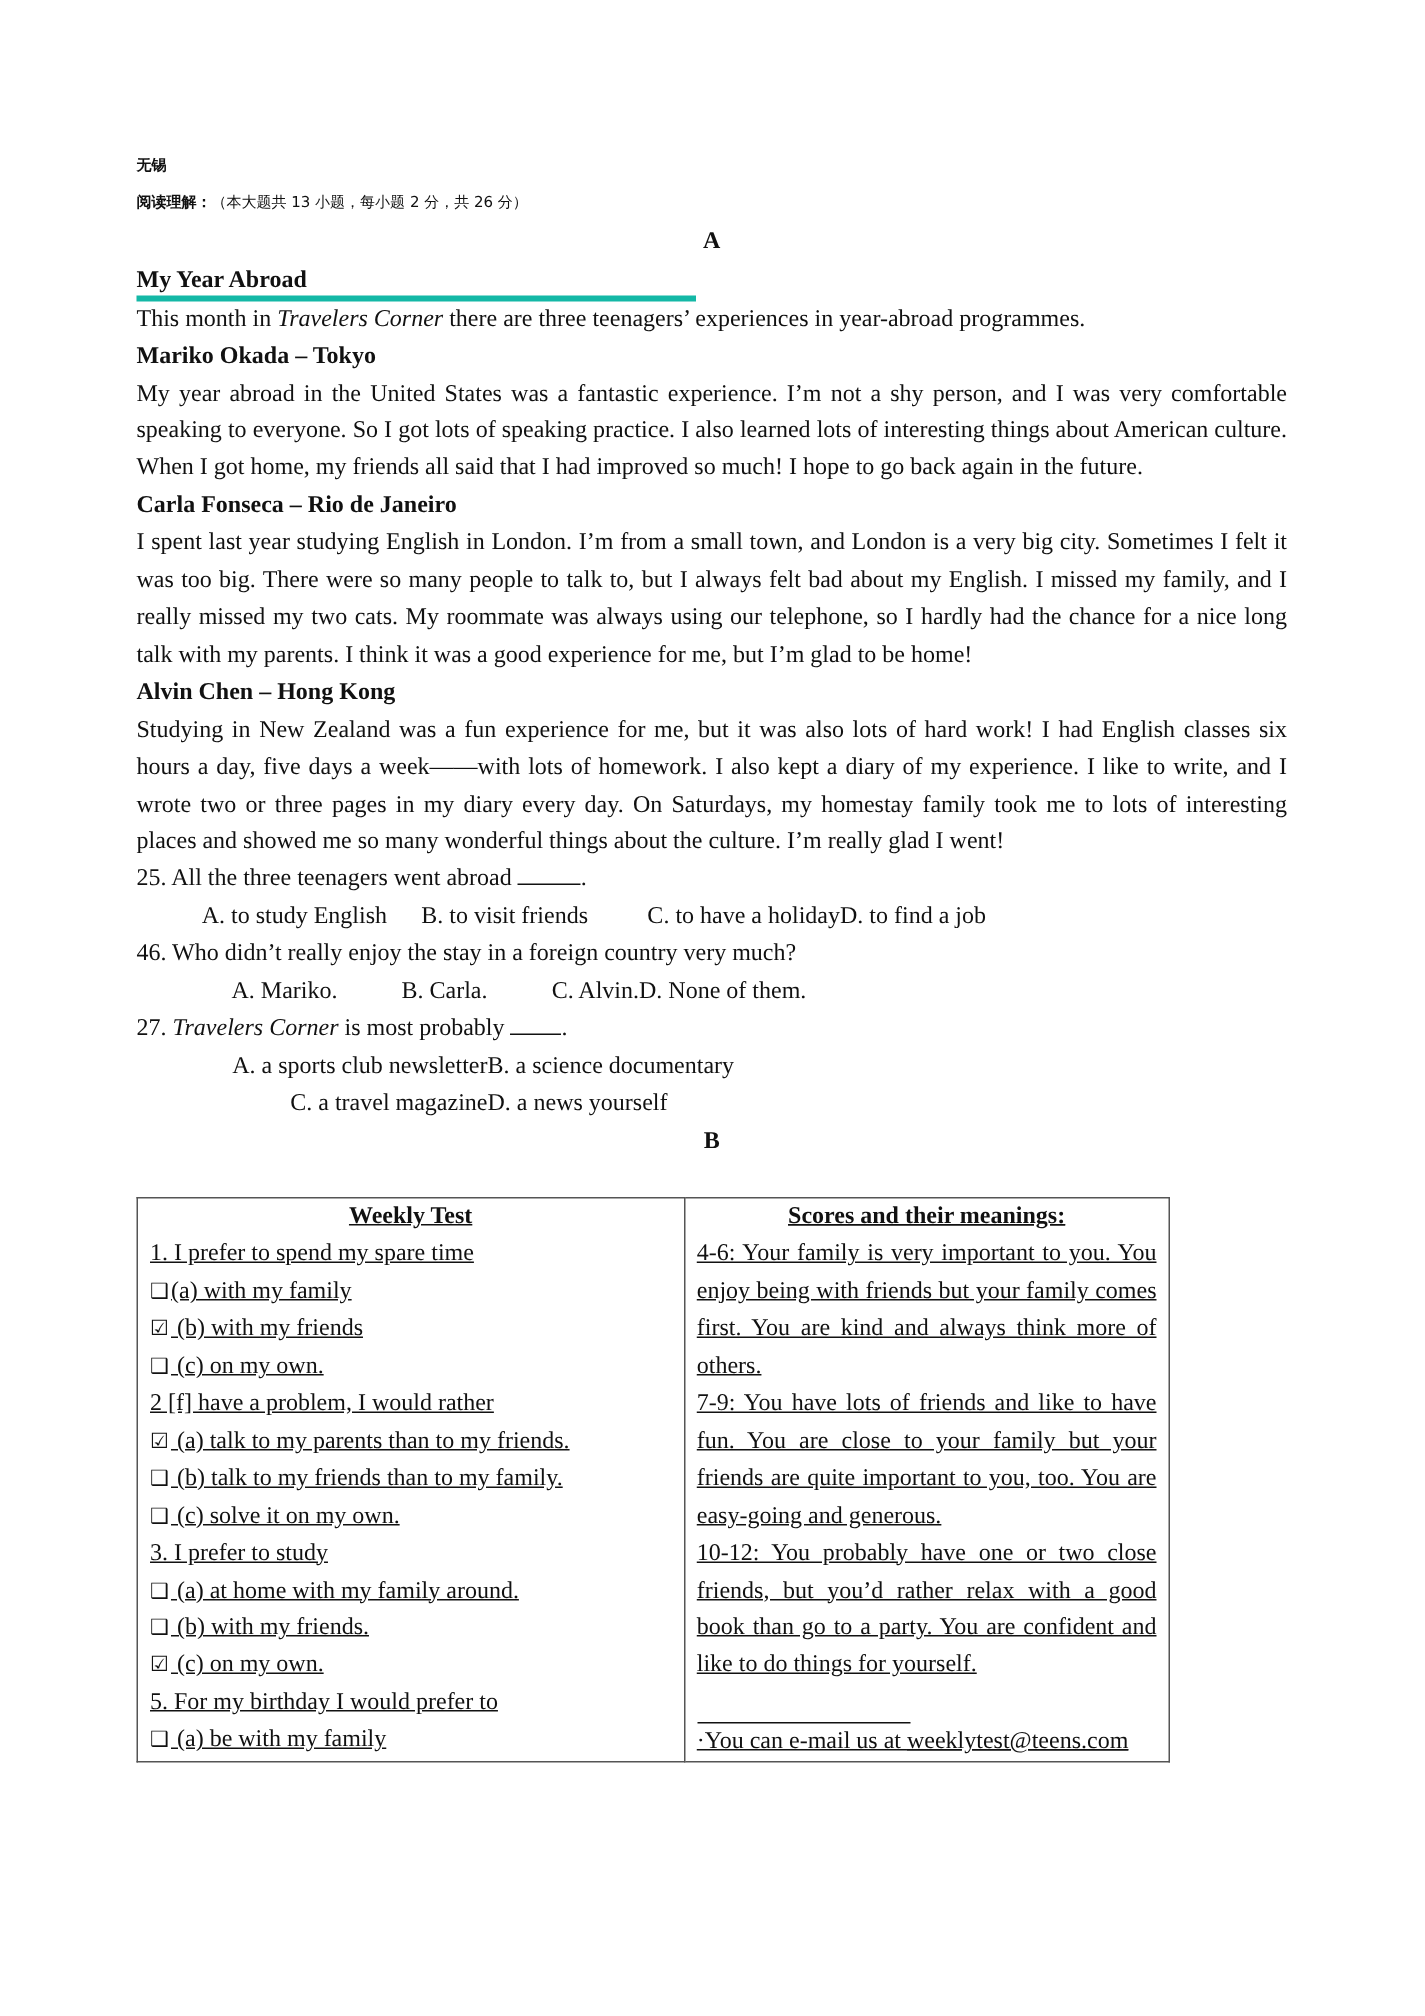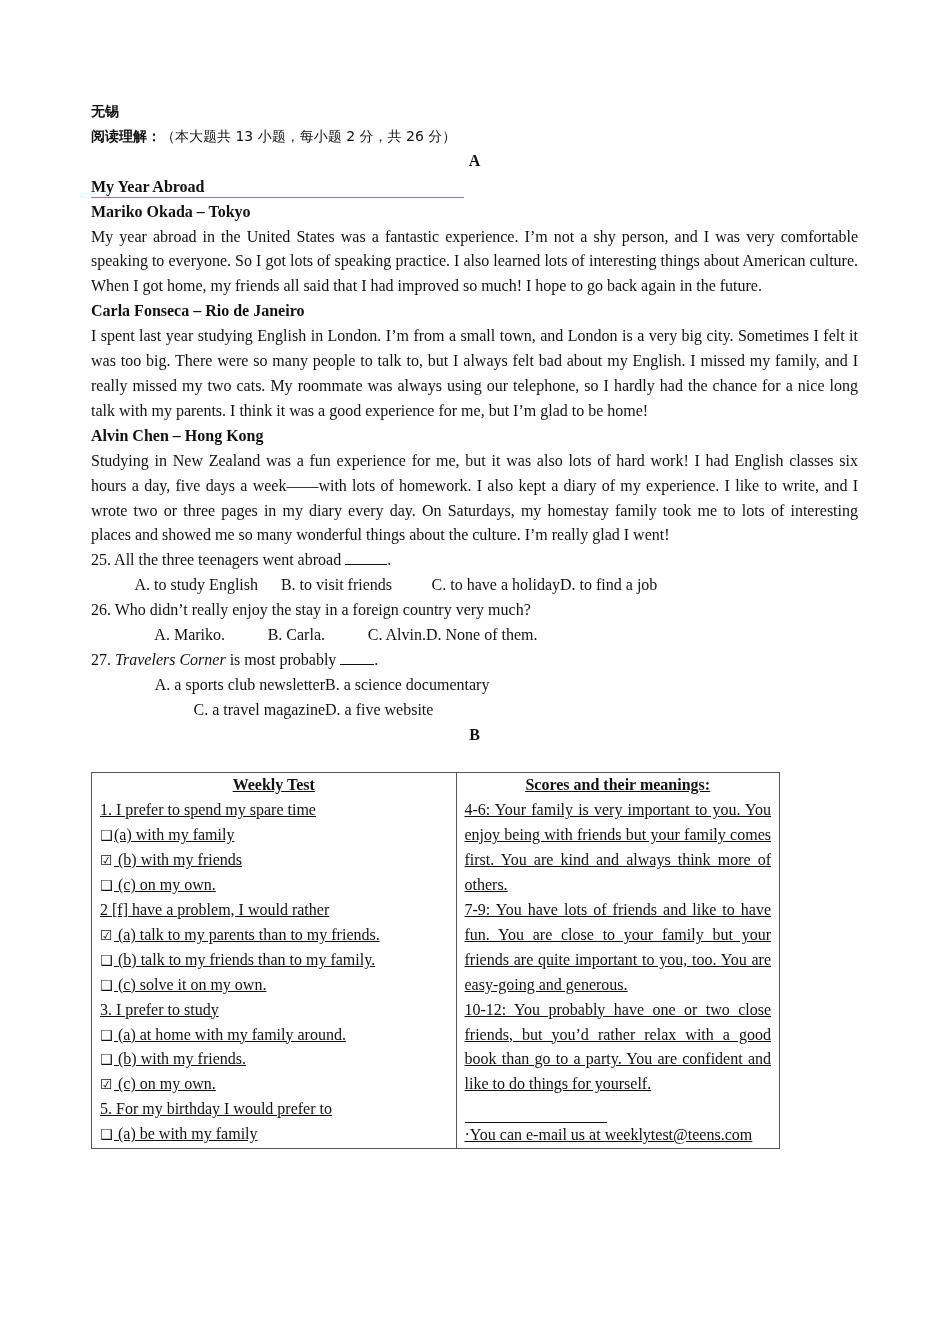--- a/index.html
+++ b/index.html
@@ -3,22 +3,22 @@
 <meta charset="utf-8">
 <style>
   html, body { margin: 0; padding: 0; background: #ffffff; }
   body { width: 950px; height: 1344px; position: relative; overflow: hidden;
          font-family: "Liberation Serif", "DejaVu Serif", serif; font-size: 16px; color: #111; }
   .page { position: absolute; left: 91px; top: 99px; width: 767px; }
   .line { line-height: 24.9px; margin: 0; }
   .bold { font-weight: bold; }
   .center { text-align: center; }
   .justify { text-align: justify; }
-  .cjk { font-family: "DejaVu Sans", sans-serif; font-size: 14px; }
-  .title-underline { display: inline-block; width: 373px; border-bottom: 1px solid #14b8a6; line-height: 20px; padding-top: 3px; }
+  .cjk { font-family: "DejaVu Sans", sans-serif; font-size: 10px; }
+  .title-underline { display: inline-block; width: 373px; border-bottom: 4px solid #14b8a6; line-height: 20px; padding-top: 3px; }
   .opts { display: flex; line-height: 24.9px; text-align: right; }
   .opts span { white-space: nowrap; }
   .blank { display: inline-block; border-bottom: 1px solid #111; height: 14px; vertical-align: baseline; }
   table.wt { border-collapse: collapse; width: 689px; margin-top: 0; }
   table.wt td { border: 1px solid #555; vertical-align: top; padding: 0 8px; line-height: 24.9px; text-decoration: underline; }
   table.wt td.left { width: 347px; }
   table.wt td.right { width: 306px; text-align: justify; }
   .th { font-weight: bold; text-align: center; }
   .th.u { text-decoration: underline; }
   .box { display: inline-block; font-family: "DejaVu Sans", sans-serif; font-size: 14px; width: 14px; }
@@ -29,52 +29,53 @@
 </head>
 <body>
 
 <div class="page">
 
   <p class="line bold cjk">无锡</p>
   <p class="line cjk"><span class="bold">阅读理解：</span><span>（本大题共 13 小题，每小题 2 分，共 26 分）</span></p>
 
   <p class="line bold center">A</p>
   <p class="line bold"><span class="title-underline">My Year Abroad</span></p>
+  <p class="line"><span>This month in </span><i>Travelers Corner</i><span> there are three teenagers’ experiences in year-abroad programmes.</span></p>
 
   <p class="line bold">Mariko Okada – Tokyo</p>
   <p class="line justify">My year abroad in the United States was a fantastic experience. I’m not a shy person, and I was very comfortable speaking to everyone. So I got lots of speaking practice. I also learned lots of interesting things about American culture. When I got home, my friends all said that I had improved so much! I hope to go back again in the future.</p>
   <p class="line bold">Carla Fonseca – Rio de Janeiro</p>
   <p class="line justify">I spent last year studying English in London. I’m from a small town, and London is a very big city. Sometimes I felt it was too big. There were so many people to talk to, but I always felt bad about my English. I missed my family, and I really missed my two cats. My roommate was always using our telephone, so I hardly had the chance for a nice long talk with my parents. I think it was a good experience for me, but I’m glad to be home!</p>
   <p class="line bold">Alvin Chen – Hong Kong</p>
   <p class="line justify">Studying in New Zealand was a fun experience for me, but it was also lots of hard work! I had English classes six hours a day, five days a week——with lots of homework. I also kept a diary of my experience. I like to write, and I wrote two or three pages in my diary every day. On Saturdays, my homestay family took me to lots of interesting places and showed me so many wonderful things about the culture. I’m really glad I went!</p>
 
   <p class="line"><span>25. All the three teenagers went abroad </span><span class="blank" style="width:42px"></span><span>.</span></p>
   <div class="opts">
     <span style="width:167px">A. to study English</span>
     <span style="width:134px">B. to visit friends</span>
     <span style="width:168px">C. to have a holiday</span>
     <span>D. to find a job</span>
   </div>
 
-  <p class="line">26. Who didn’t really enjoy the stay in a foreign country very much?</p>
+  <p class="line">46. Who didn’t really enjoy the stay in a foreign country very much?</p>
   <div class="opts">
     <span style="width:134px">A. Mariko.</span>
     <span style="width:100px">B. Carla.</span>
     <span style="width:101px">C. Alvin.</span>
     <span>D. None of them.</span>
   </div>
 
   <p class="line"><span>27. </span><i>Travelers Corner</i><span> is most probably </span><span class="blank" style="width:34px"></span><span>.</span></p>
   <div class="opts">
     <span style="width:234px">A. a sports club newsletter</span>
     <span>B. a science documentary</span>
   </div>
   <div class="opts">
     <span style="width:234px">C. a travel magazine</span>
-    <span>D. a five website</span>
+    <span>D. a news yourself</span>
   </div>
 
   <p class="line bold center">B</p>
   <div class="spacer"></div>
 
   <table class="wt">
     <tbody>
         <tr>
       <td class="left">
         <div class="th">Weekly Test</div>

